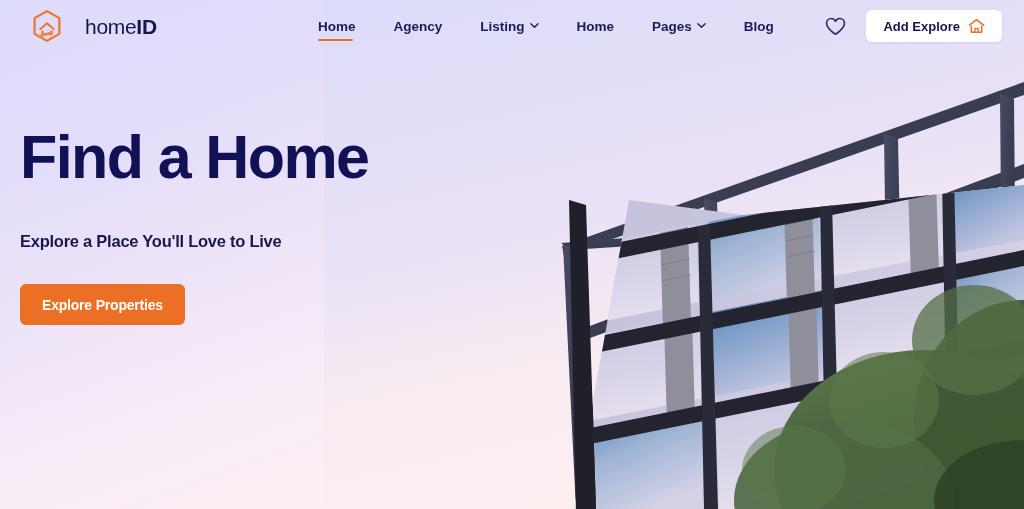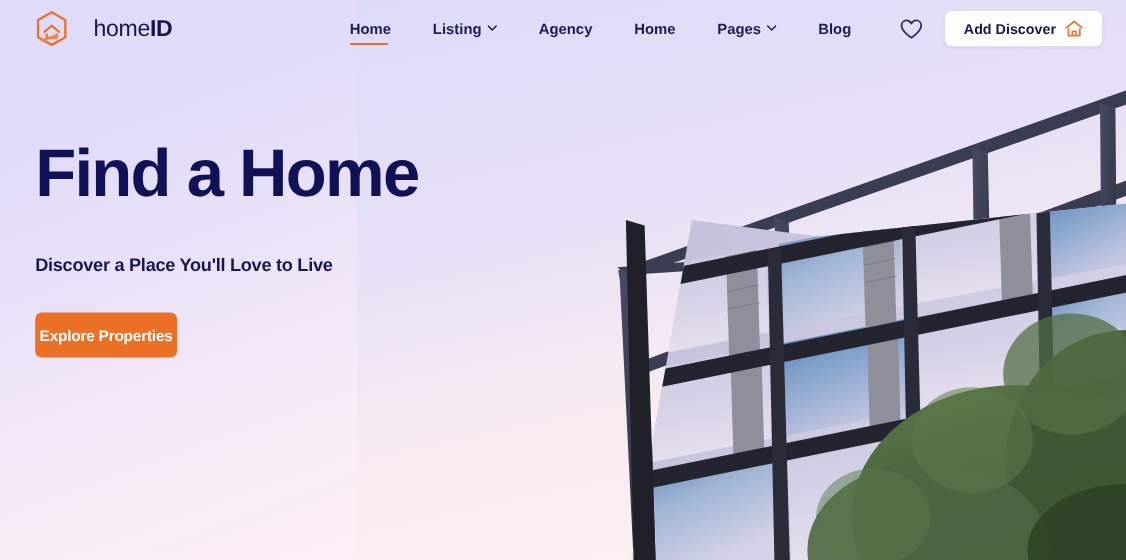--- a/index.html
+++ b/index.html
@@ -120,21 +120,21 @@
     font-weight:700;
     color:#15164f;
     cursor:pointer;
     box-shadow:0 1px 3px rgba(30,30,80,0.07);
     white-space:nowrap;
   }
 
   
   .hero-text {
     position:absolute;
-    left:32px; top:118px;
+    left:20px; top:118px;
     z-index:15;
     width:420px;
   }
   .hero-title {
     font-size:61px;
     line-height:78px;
     font-weight:700;
     color:#111156;
     letter-spacing:-1.6px;
     white-space:nowrap;
@@ -149,21 +149,21 @@
   }
   .cta-btn {
     margin-top:33px;
     display:inline-flex;
     align-items:center; justify-content:center;
     background:#ec6f26;
     color:#ffffff;
     border:none;
     border-radius:6px;
     height:41px;
-    padding:0 4px;
+    padding:0 22px;
     font-family:"Liberation Sans", sans-serif;
     font-size:14px;
     font-weight:700;
     letter-spacing:-0.2px;
     cursor:pointer;
     white-space:nowrap;
   }
 </style>
 </head>
 <body>
@@ -352,30 +352,30 @@
     </div>
 
     <nav class="nav">
 
       <div class="nav-item first">
         <span>Home</span>
         <span class="nav-underline"></span>
       </div>
 
       <div class="nav-item">
+        <span>Agency</span>
+      </div>
+
+      <div class="nav-item">
         <span>Listing</span>
         <span class="caret">
           <svg width="9" height="9" viewBox="0 0 10 10">
               <path d="M1 3 L5 7 L9 3" fill="none" stroke="#1b1c56" stroke-width="1.5" stroke-linecap="round" stroke-linejoin="round"></path>
             </svg>
         </span>
-      </div>
-
-      <div class="nav-item">
-        <span>Agency</span>
       </div>
 
       <div class="nav-item">
         <span>Home</span>
       </div>
 
       <div class="nav-item">
         <span>Pages</span>
         <span class="caret">
           <svg width="9" height="9" viewBox="0 0 10 10">
@@ -391,30 +391,30 @@
     </nav>
 
     <div class="header-right">
       <div class="heart-btn">
         <svg width="21" height="19" viewBox="0 0 22 20">
           <path d="M11 18.2 C11 18.2 1.6 12.4 1.6 6.6 C1.6 3.6 3.9 1.6 6.4 1.6 C8.3 1.6 10.1 2.8 11 4.6 C11.9 2.8 13.7 1.6 15.6 1.6 C18.1 1.6 20.4 3.6 20.4 6.6 C20.4 12.4 11 18.2 11 18.2 Z" fill="none" stroke="#2d2f63" stroke-width="1.7" stroke-linejoin="round"></path>
         </svg>
       </div>
 
       <button class="add-listing-btn">
-        <span>Add Discover</span>
+        <span>Add Explore</span>
         <svg width="17" height="16" viewBox="0 0 18 17">
           <path d="M1.6 7.6 L9 1.6 L16.4 7.6" fill="none" stroke="#ee7126" stroke-width="1.7" stroke-linecap="round" stroke-linejoin="round"></path>
           <path d="M3.5 8.2 L3.5 15.2 L14.5 15.2 L14.5 8.2" fill="none" stroke="#ee7126" stroke-width="1.7" stroke-linejoin="round"></path>
           <path d="M7.3 15.2 L7.3 11.1 L10.7 11.1 L10.7 15.2" fill="none" stroke="#ee7126" stroke-width="1.5" stroke-linejoin="round"></path>
         </svg>
       </button>
     </div>
 
   </div>
 
   <div class="hero-text">
     <h1 class="hero-title">Find a Home</h1>
-    <p class="hero-sub">Discover a Place You'll Love to Live</p>
+    <p class="hero-sub">Explore a Place You'll Love to Live</p>
     <button class="cta-btn">Explore Properties</button>
   </div>
 
 </div>
 
 </body></html>

